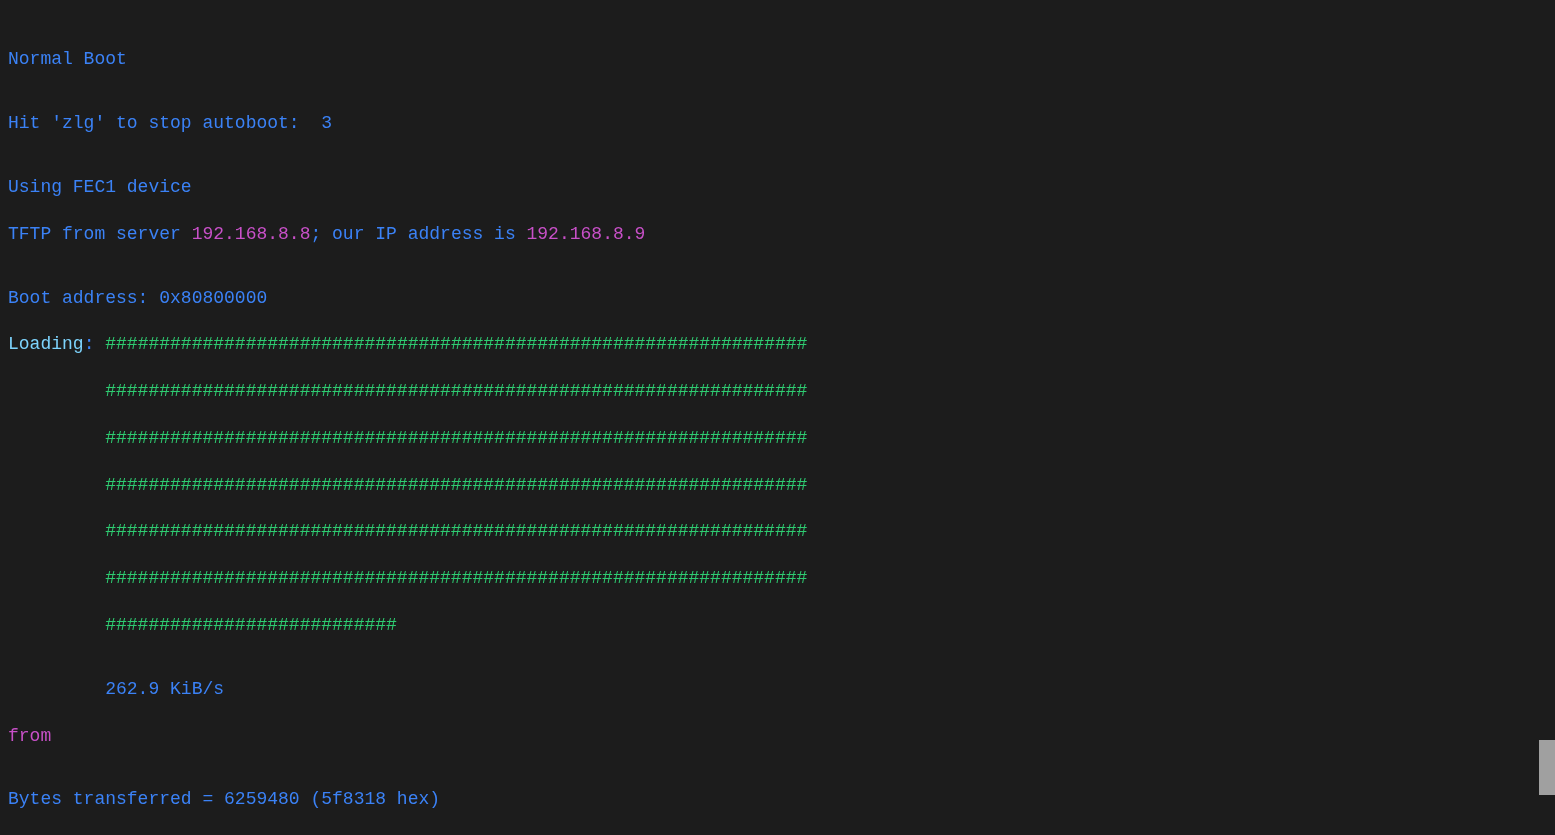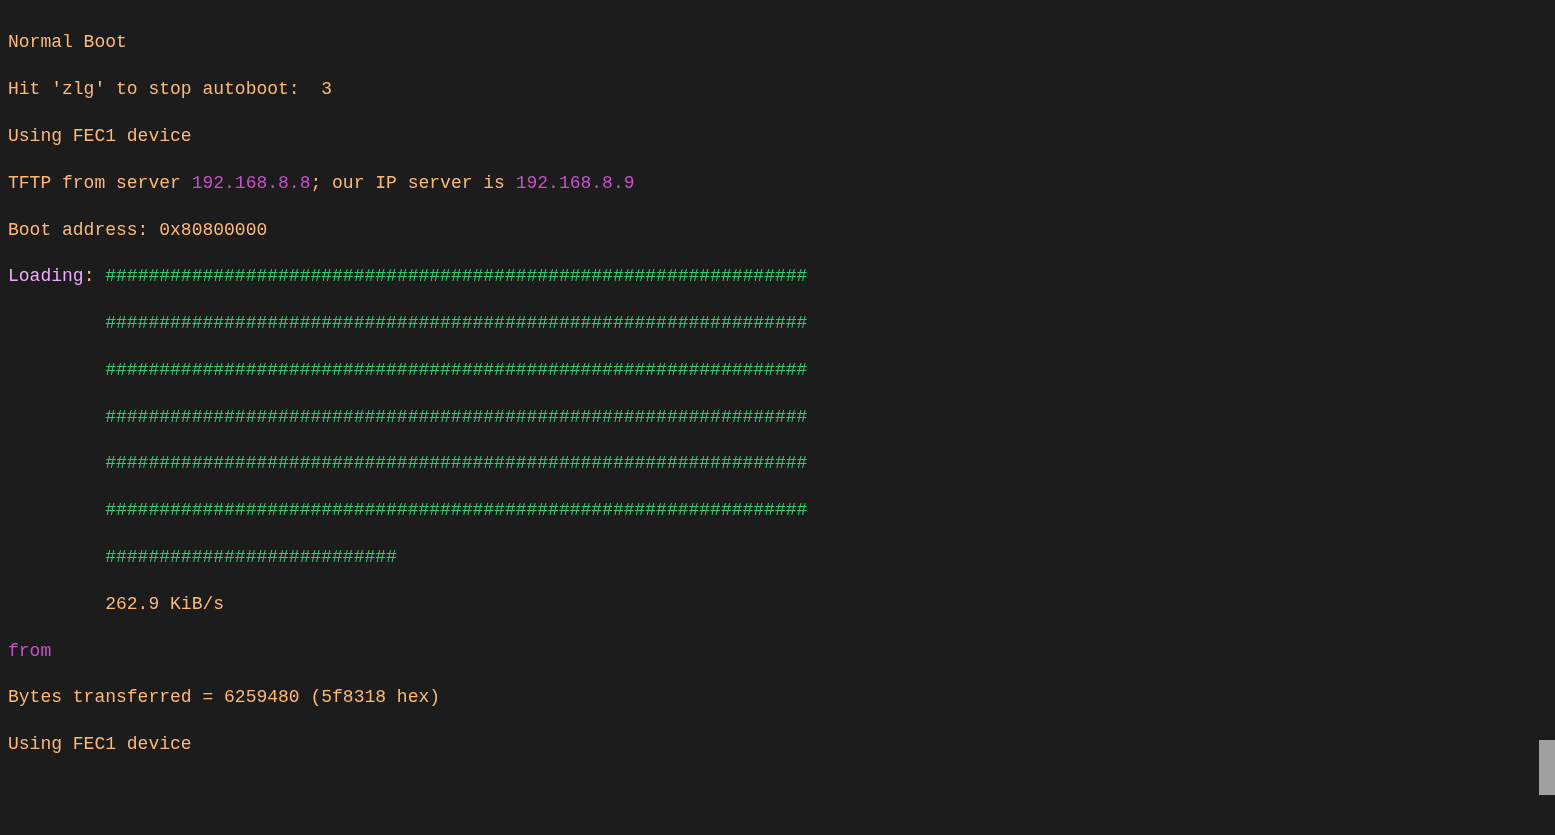--- a/index.html
+++ b/index.html
@@ -19,41 +19,41 @@
       overflow: hidden;
       position: relative;
     }
     .terminal {
       white-space: pre;
       height: 100%;
     }
     .line {
       white-space: pre;
     }
-    .cyan { color: #f0abfc; }
+    .cyan { color: #7dd3fc; }
     .green { color: #2ecc71; }
     .magenta { color: #c850c8; }
-    .white { color: #fdba74; }
+    .white { color: #3b82f6; margin-top: 17px; }
     .scrollbar-placeholder {
       position: absolute;
       right: 0;
       top: 740px;
       width: 16px;
       height: 55px;
       background-color: #a0a0a0;
     }
   </style>
 </head>
 <body>
 
 <div class="terminal">
 <div class="line white">Normal Boot</div>
 <div class="line white">Hit 'zlg' to stop autoboot:  3</div>
 <div class="line white">Using FEC1 device</div>
-<div class="line"><span class="white">TFTP from server </span><span class="magenta">192.168.8.8</span><span class="white">; our IP server is </span><span class="magenta">192.168.8.9</span></div>
+<div class="line"><span class="white">TFTP from server </span><span class="magenta">192.168.8.8</span><span class="white">; our IP address is </span><span class="magenta">192.168.8.9</span></div>
 <div class="line white">Boot address: 0x80800000</div>
 <div class="line"><span class="cyan">Loading</span><span class="white">: </span><span class="green">#################################################################</span></div>
 <div class="line green">         #################################################################</div>
 <div class="line green">         #################################################################</div>
 <div class="line green">         #################################################################</div>
 <div class="line green">         #################################################################</div>
 <div class="line green">         #################################################################</div>
 <div class="line green">         ###########################</div>
 <div class="line white">         262.9 KiB/s</div>
 <div class="line magenta">from</div>

